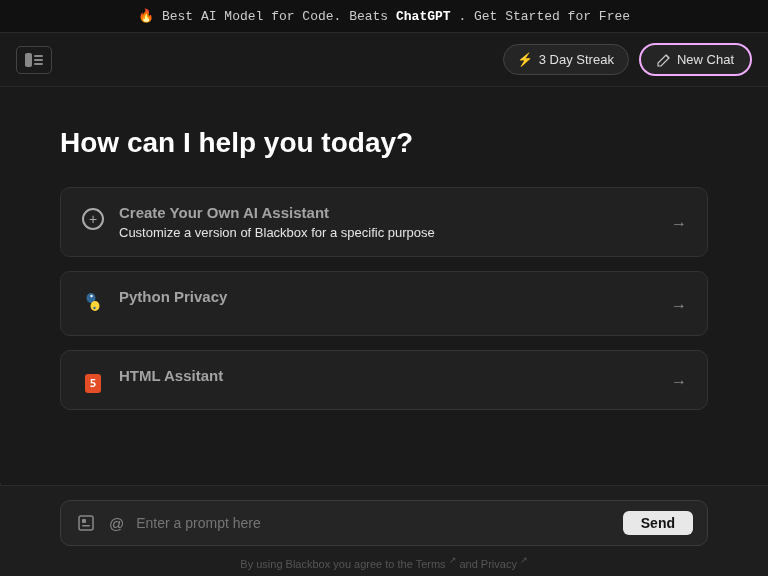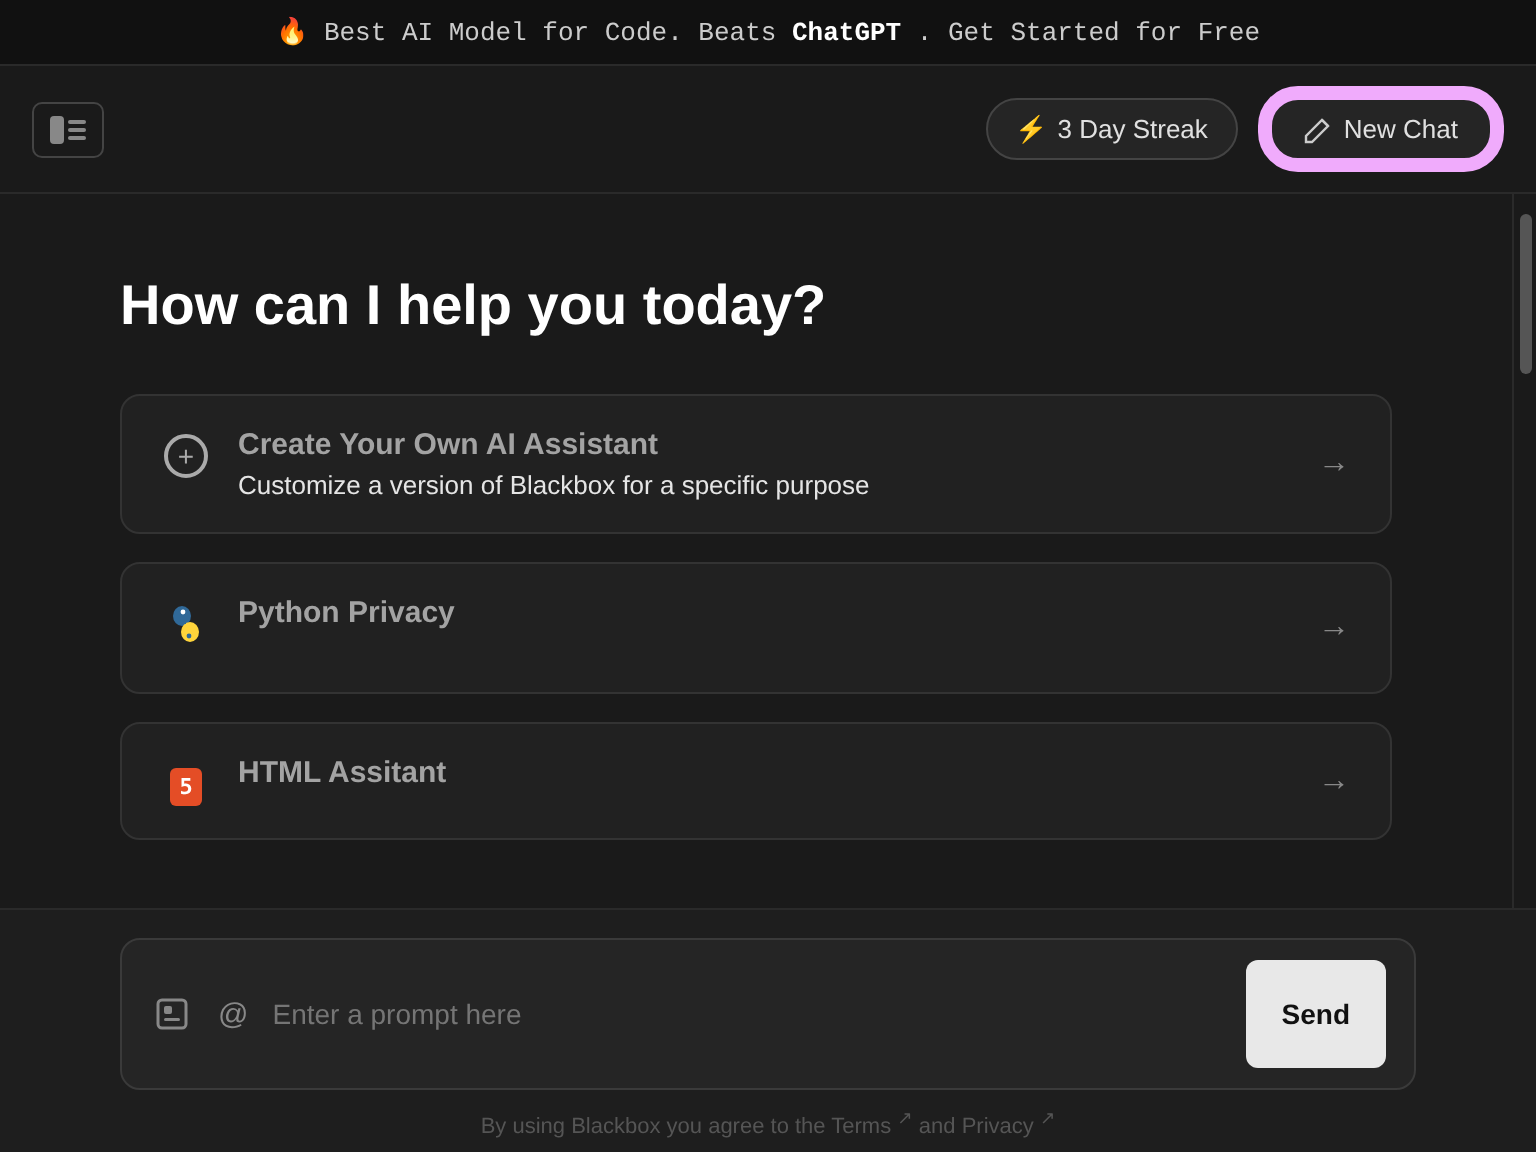--- a/index.html
+++ b/index.html
@@ -69,36 +69,37 @@
       color: #e0e0e0;
       font-size: 13px;
       cursor: pointer;
       display: flex;
       align-items: center;
       gap: 5px;
     }
 
     .new-chat-btn {
       background: #252525;
-      border: 7px solid #f0abfc;
+      border: 2px solid #f0abfc;
       border-radius: 20px;
       padding: 7px 16px;
       color: #e0e0e0;
       font-size: 13px;
       cursor: pointer;
       display: flex;
       align-items: center;
       gap: 6px;
     }
 
     
     .main-content {
       display: flex;
       height: calc(576px - 38px - 52px);
       overflow: hidden;
+      flex-direction: column;
     }
 
     .content-area {
       flex: 1;
       padding: 40px 60px 20px 60px;
       overflow-y: auto;
       position: relative;
     }
 
     .page-title {
@@ -209,21 +210,21 @@
       border: none;
       color: #aaa;
       font-size: 14px;
       outline: none;
     }
 
     .send-btn {
       background: #e8e8e8;
       border: none;
       border-radius: 6px;
-      padding: 19px 18px;
+      padding: 4px 18px;
       color: #111;
       font-size: 14px;
       font-weight: 600;
       cursor: pointer;
     }
 
     .footer-text {
       text-align: center;
       font-size: 11px;
       color: #555;

